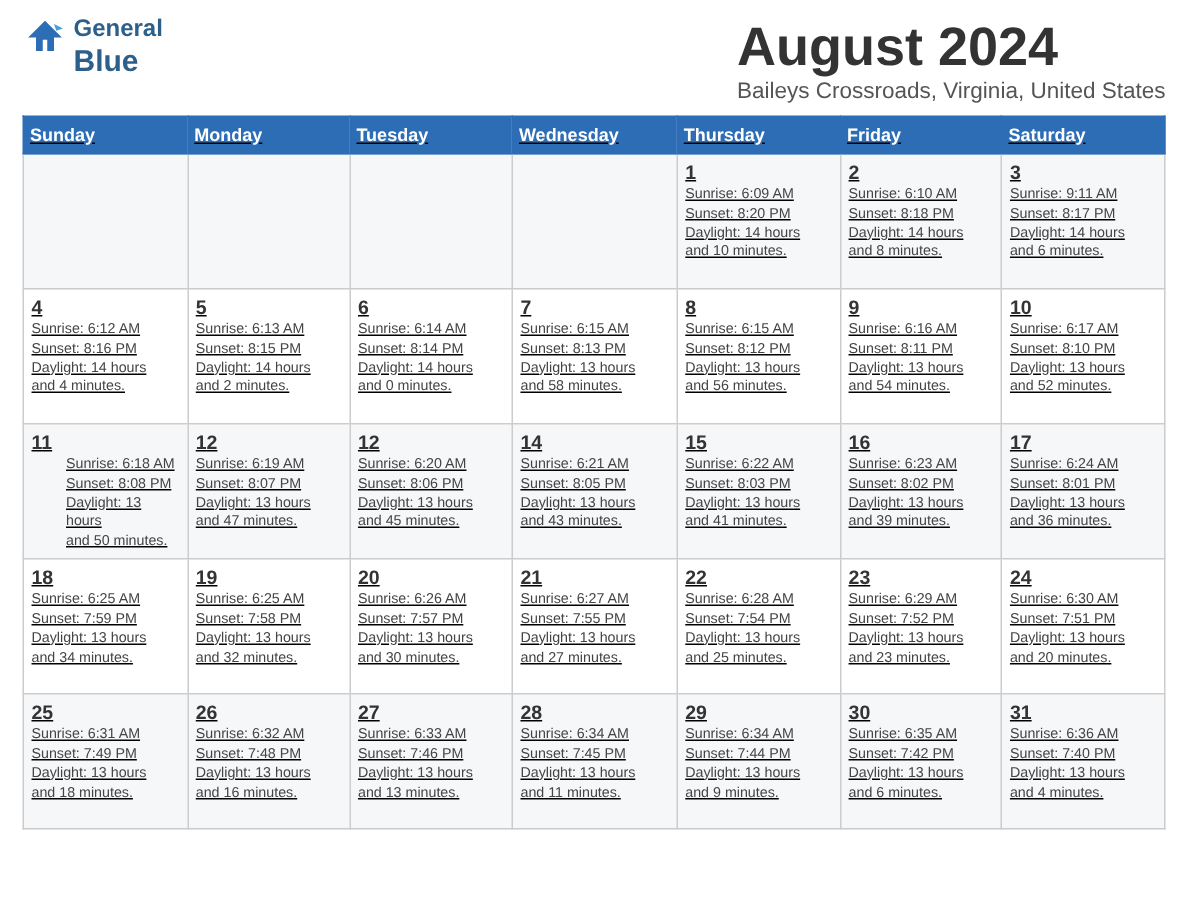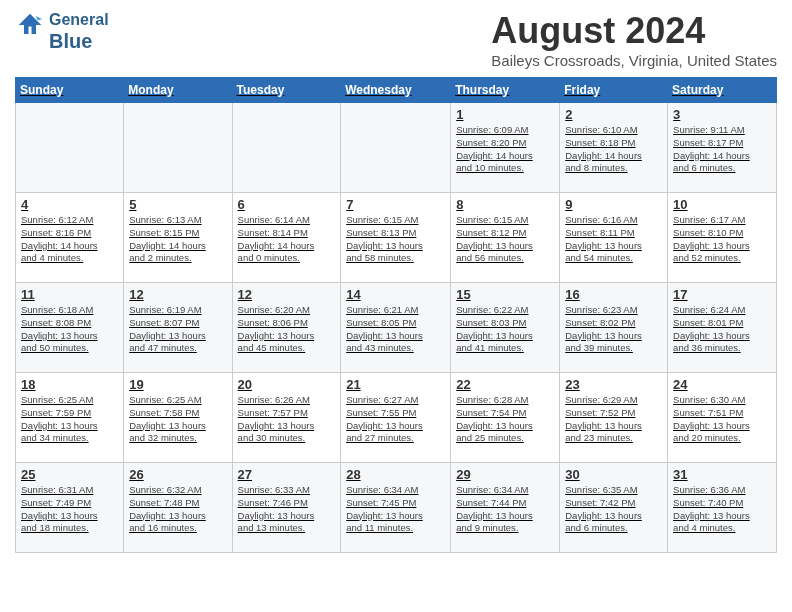--- a/index.html
+++ b/index.html
@@ -192,21 +192,21 @@
           <span class="day-num">10</span>
           <div class="cell-text" style="white-space: pre-line;">Sunrise: 6:17 AM
 Sunset: 8:10 PM
 Daylight: 13 hours
 and 52 minutes.</div>
         </td>
       </tr>
       <tr>
         <td>
           <span class="day-num">11</span>
-          <div class="cell-text" style="white-space: pre-line;">Sunrise: 6:18 AM
+          <div class="cell-text" style="white-space: pre-line; margin-left: 23px;">Sunrise: 6:18 AM
 Sunset: 8:08 PM
 Daylight: 13 hours
 and 50 minutes.</div>
         </td>
         <td>
           <span class="day-num">12</span>
           <div class="cell-text" style="white-space: pre-line;">Sunrise: 6:19 AM
 Sunset: 8:07 PM
 Daylight: 13 hours
 and 47 minutes.</div>

